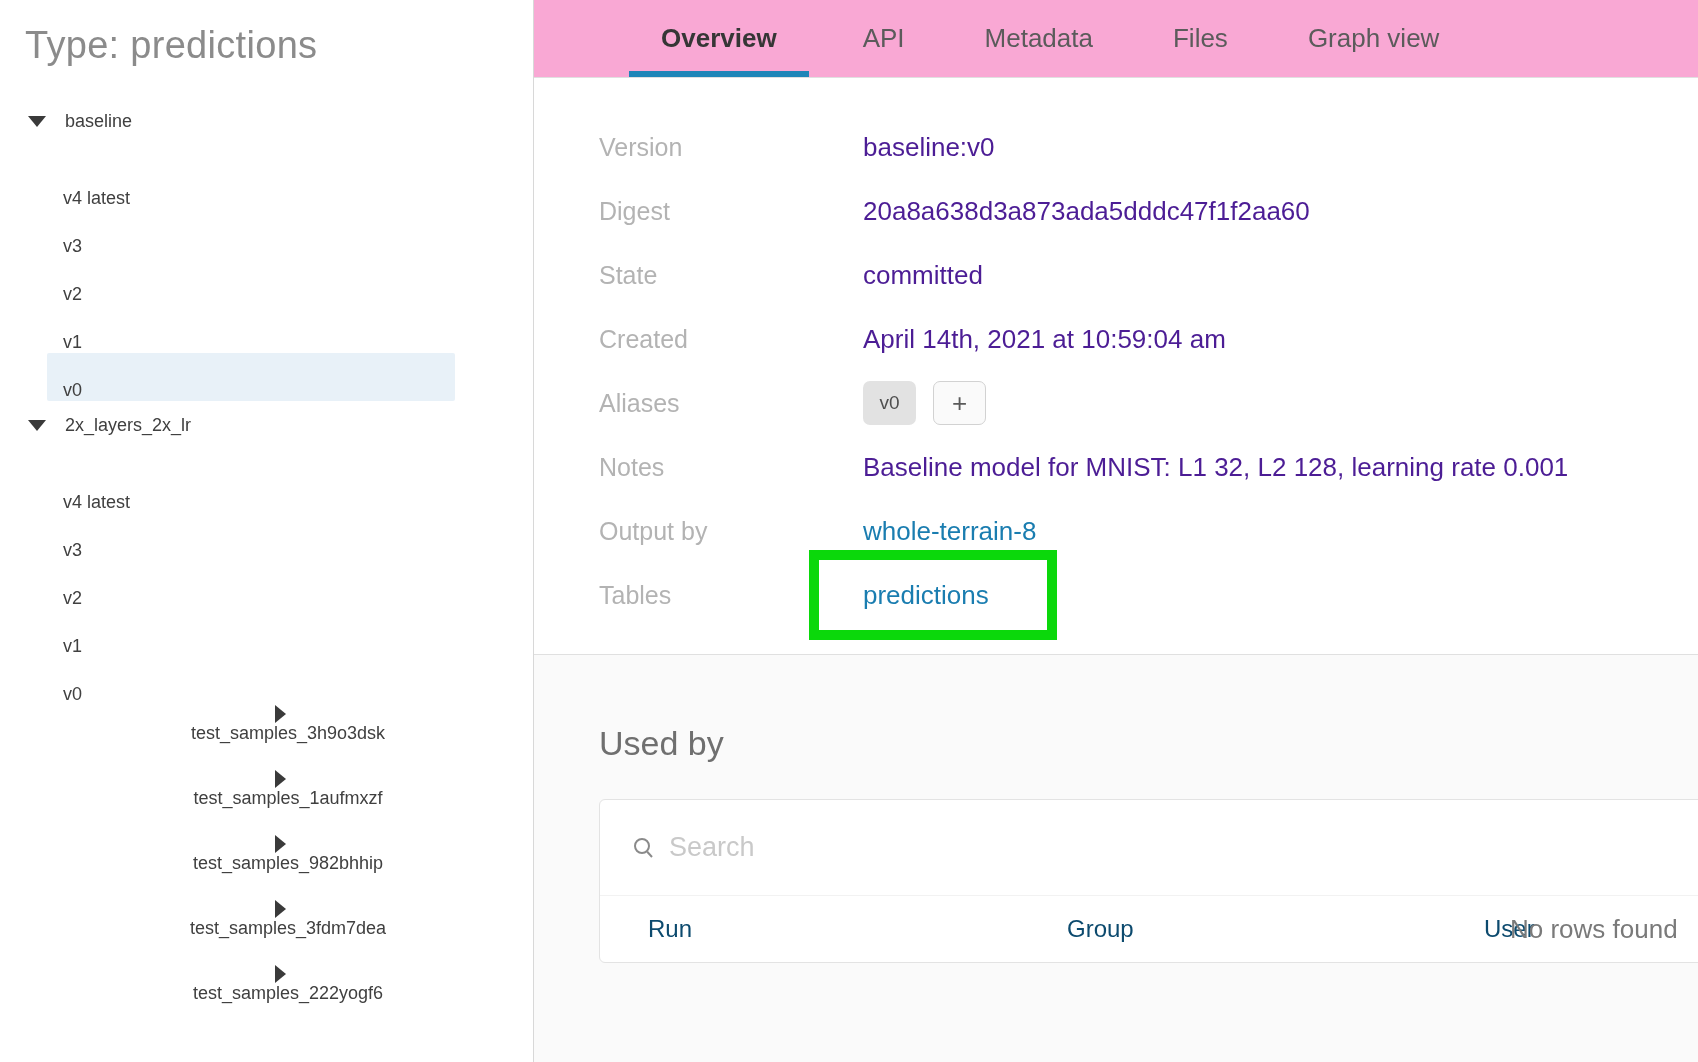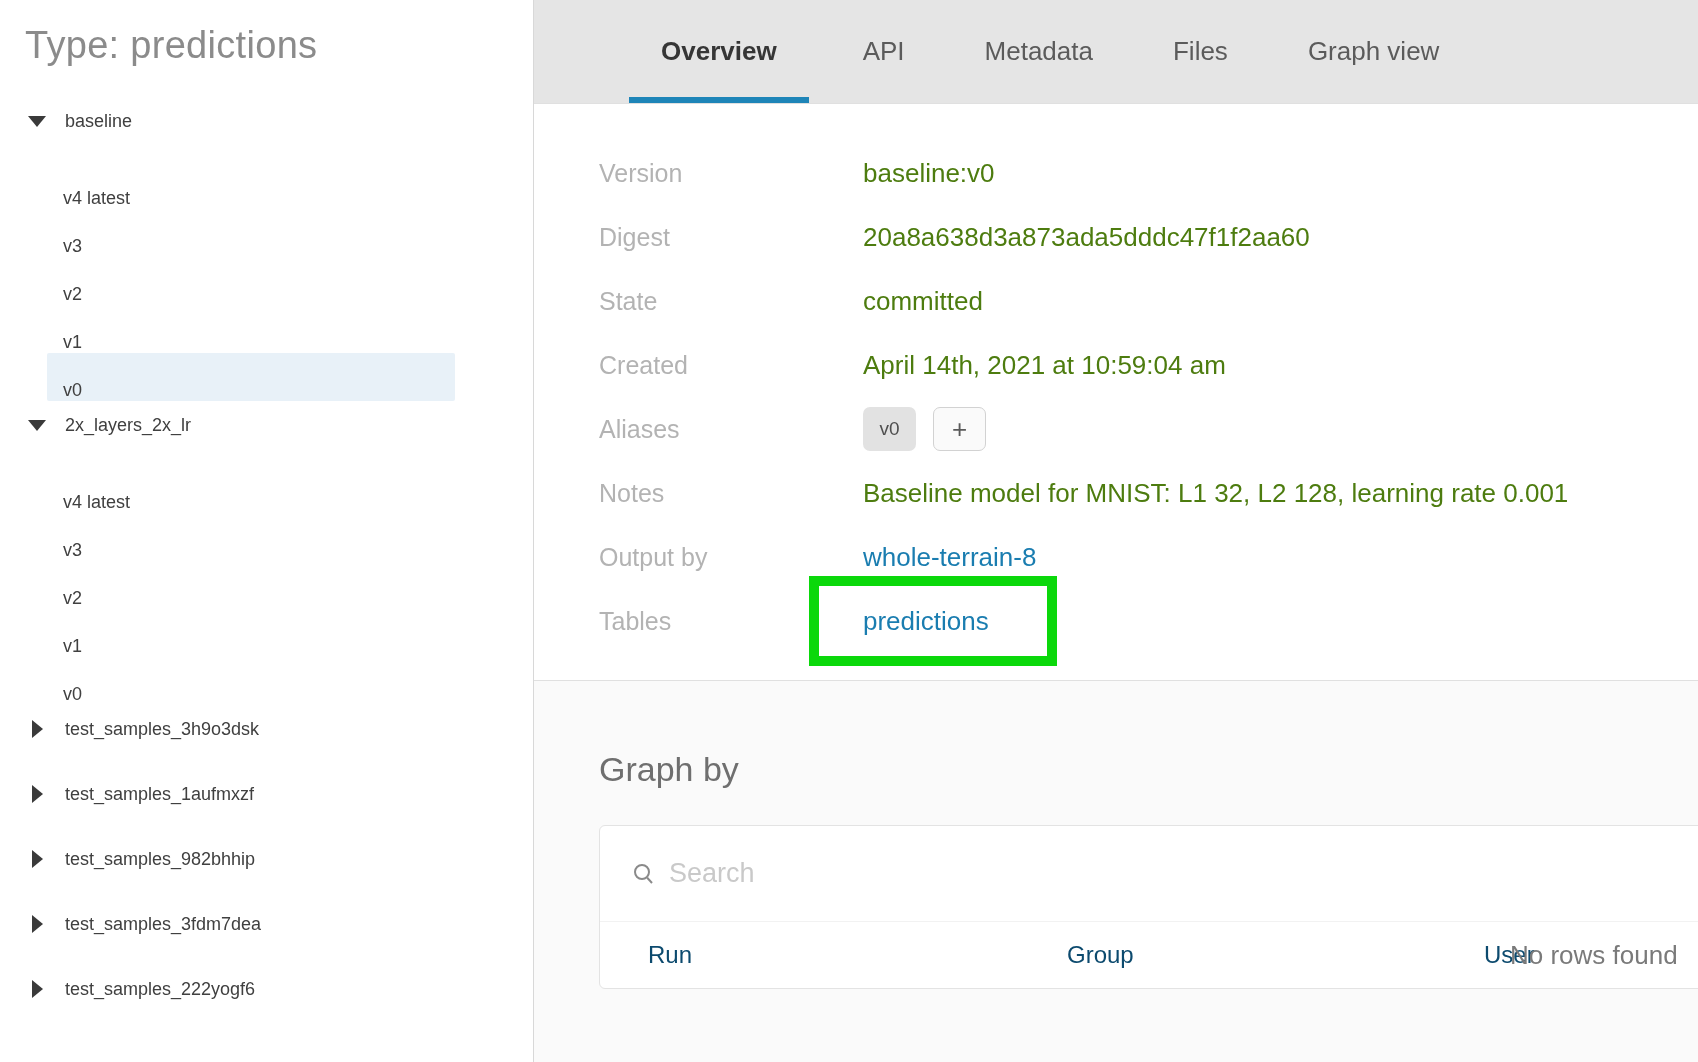--- a/index.html
+++ b/index.html
@@ -12,34 +12,34 @@
   .sidebar-title { font-size:38px; font-weight:400; color:#8b8b8b; letter-spacing:0.3px; margin-bottom:30px; }
   .tree { font-size:18px; color:#404040; }
   .tree-row { height:48px; display:flex; align-items:center; cursor:pointer; }
   .caret-box { width:20px; display:flex; align-items:center; justify-content:center; flex:none; margin-left:2px; }
   .caret-down { width:0; height:0; border-left:9px solid transparent; border-right:9px solid transparent; border-top:11px solid #3a3a3a; }
   .caret-right { width:0; height:0; border-top:9px solid transparent; border-bottom:9px solid transparent; border-left:11px solid #3a3a3a; }
   .tree-row .tlabel { margin-left:18px; white-space:nowrap; }
   .version-list { margin-top:16px; }
   .version-row { height:48px; margin-left:22px; width:408px; padding-left:16px; display:flex; align-items:flex-end; border-radius:2px; cursor:pointer; white-space:nowrap; }
   .version-row.selected { background:var(--selected-bg,#e8f1f8); }
-  .collapsed-group { margin-top:17px; }
+  .collapsed-group { margin-top:17px;flex-direction:column; }
   .collapsed-group.first { margin-top:0; }
 
   
   .main { flex:1; display:flex; flex-direction:column; min-width:0; }
-  .tabbar { height:104px; flex:none; background:#e5e5e5; border-bottom:1px solid #e0e0e0; display:flex; align-items:stretch; padding-left:95px; gap:28px; }
+  .tabbar { height:78px; flex:none; background:#f9a8d4; border-bottom:1px solid #e0e0e0; display:flex; align-items:stretch; padding-left:95px; gap:28px; }
   .tab { font-size:26px; color:#5b5b5b; padding:0 26px; display:flex; align-items:center; cursor:pointer; white-space:nowrap; }
   .tab.active { color:#363636; font-weight:600; padding:0 32px; box-shadow:inset 0 -6px 0 var(--accent,#1e85b8); }
 
   .content { flex:1; background:#fafafa; min-height:0; }
   .overview-panel { position:relative; background:#fff; border-bottom:1px solid #e0e0e0; height:577px; padding:37px 0 0 65px; }
   .ov-row { display:flex; align-items:center; height:64px;gap:8px; }
   .ov-label { width:256px; flex:none; font-size:25px; color:#b3b3b3; }
-  .ov-value { font-size:26px; color:#4d7c0f; white-space:nowrap; }
+  .ov-value { font-size:26px; color:#4c1d95; white-space:nowrap; }
   a.ov-link { font-size:26px; color:var(--link,#1a7db0); text-decoration:none; white-space:nowrap; }
   .chip { height:44px; min-width:53px; padding:0 15px; background:#e2e2e2; border-radius:7px; display:inline-flex; align-items:center; justify-content:center; font-size:19px; color:#4f4f4f; }
   .add-chip { height:44px; min-width:53px; background:#fafafa; border:1px solid #d2d2d2; border-radius:7px; display:inline-flex; align-items:center; justify-content:center; font-size:26px; color:#5a5a5a; margin-left:9px; cursor:pointer; }
   .green-box { position:absolute; left:275px; top:472px; width:248px; height:90px; border:10px solid var(--green,#0bd80b); pointer-events:none; }
 
   .used-by { padding:69px 0 0 65px; }
   .used-by-heading { font-size:34px; font-weight:400; color:#6f6f6f; margin-bottom:36px; }
   .card { width:1400px; height:164px; background:#fff; border:1px solid #e3e3e3; border-radius:6px; position:relative; overflow:visible; }
   .search-row { height:96px; display:flex; align-items:center; padding-left:32px; border-bottom:1px solid #f2f2f2; }
   .search-input { border:none; outline:none; background:transparent; font-size:27px; color:#555; margin-left:13px; width:420px; font-family:inherit; }
@@ -193,21 +193,21 @@
 
         <div class="ov-row">
           <div class="ov-label">Tables</div>
           <a href="#" class="ov-link">predictions</a>
         </div>
 
         <div class="green-box"></div>
       </div>
 
       <div class="used-by">
-        <div class="used-by-heading">Graph by</div>
+        <div class="used-by-heading">Used by</div>
 
         <div class="card">
           <div class="search-row">
             <svg width="24" height="24" viewBox="0 0 24 24">
               <circle cx="10" cy="10" r="7" fill="none" stroke="#8a8a8a" stroke-width="2"></circle>
               <line x1="15.2" y1="15.8" x2="20" y2="21" stroke="#8a8a8a" stroke-width="2"></line>
             </svg>
             <input class="search-input" type="text" placeholder="Search" style="">
           </div>
           <div class="header-row">

